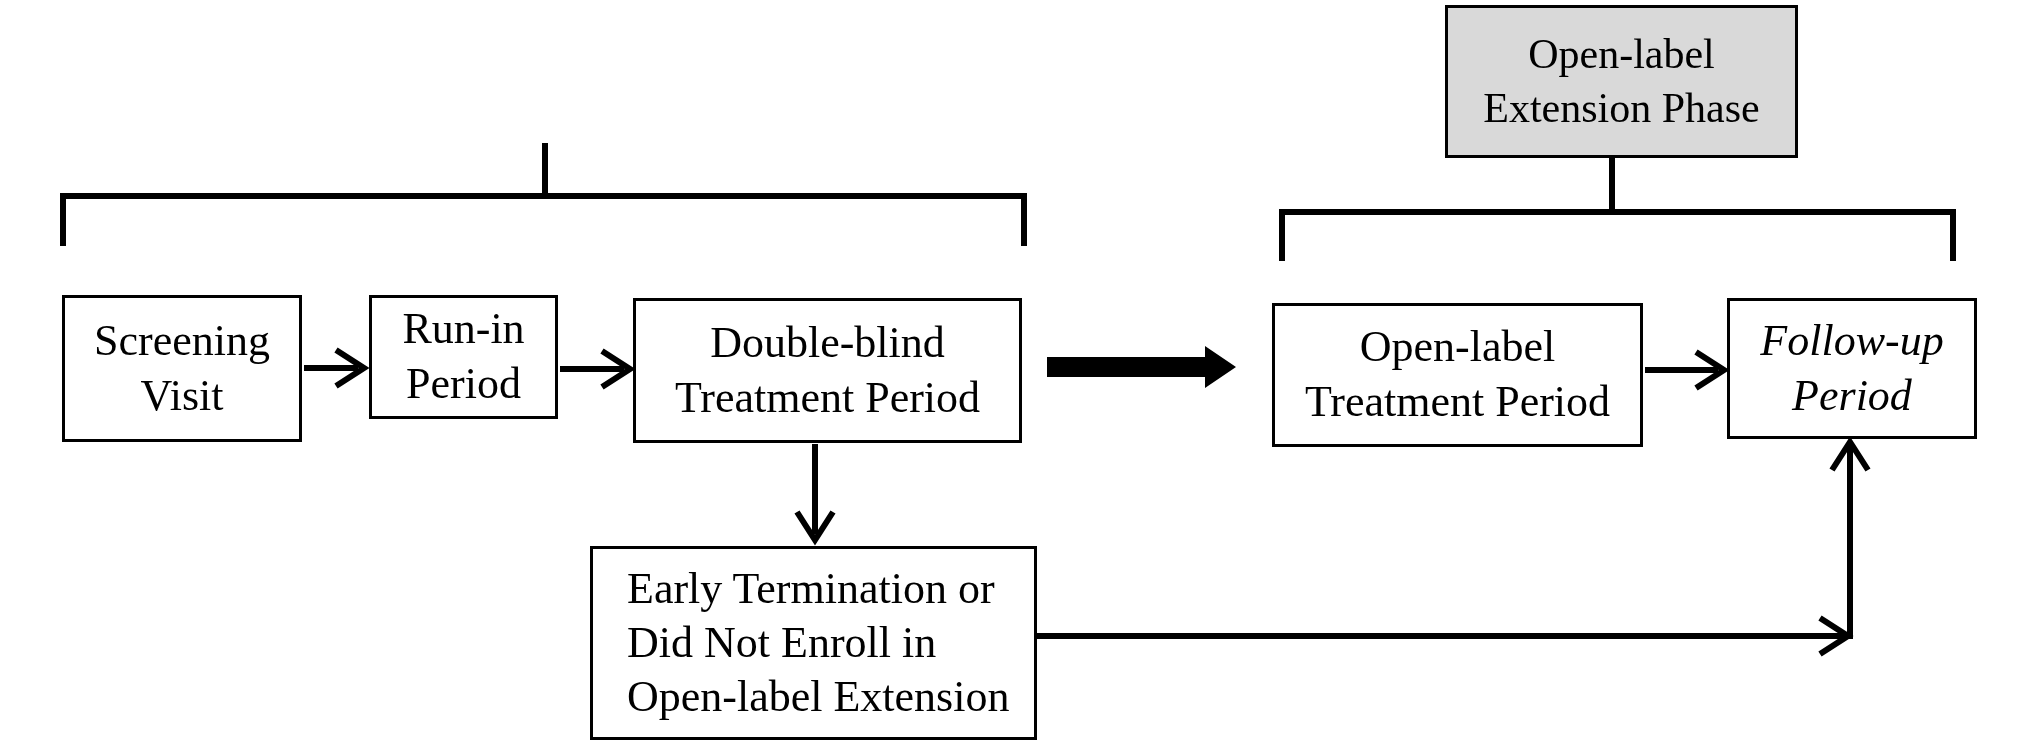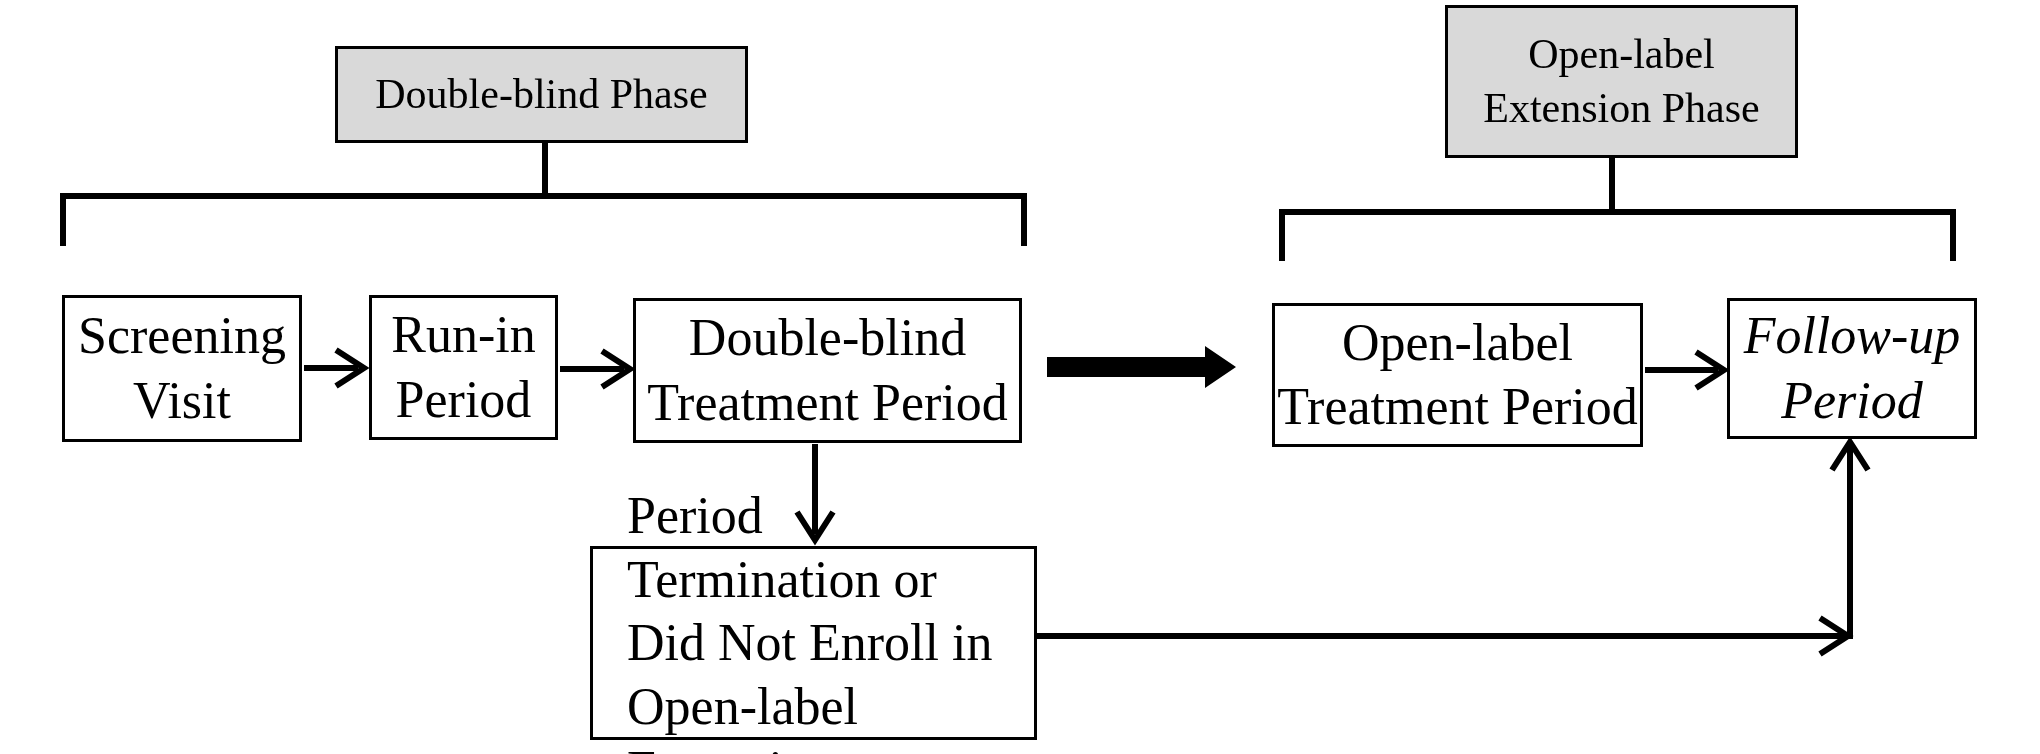--- a/index.html
+++ b/index.html
@@ -38,32 +38,32 @@
   }
   .node{
     position:absolute;
     border:3px solid var(--line);
     background:var(--box-fill);
     display:flex;
     align-items:center;
     justify-content:center;
     text-align:center;
     white-space:pre-line;
-    font-size:52px;
+    font-size:44px;
     line-height:1.24;
   }
   .phase{
     background:var(--phase-fill);
     font-size:42px;
     line-height:1.28;
   }
   #phase-double-blind{left:335px;top:46px;width:413px;height:97px;}
   #phase-open-label{left:1445px;top:5px;width:353px;height:153px;}
   #box-screening{left:62px;top:295px;width:240px;height:147px;}
-  #box-runin{left:369px;top:295px;width:189px;height:145px;}
+  #box-runin{left:369px;top:295px;width:189px;height:124px;}
   #box-dbtp{left:633px;top:298px;width:389px;height:145px;}
   #box-oltp{left:1272px;top:303px;width:371px;height:144px;}
   #box-followup{left:1727px;top:298px;width:250px;height:141px;font-style:italic;}
   #box-earlyterm{
     left:590px;top:546px;width:447px;height:194px;
     justify-content:flex-start;
     text-align:left;
     padding-left:34px;padding-right:8px;
     line-height:1.22;
   }
@@ -94,37 +94,36 @@
 
     <path d="M 815 444 L 815 534"></path>
     <path d="M 797 512 L 815 540 L 833 512"></path>
 
     <path d="M 1037 636 L 1844 636"></path>
     <path d="M 1820 618 L 1848 636 L 1820 654"></path>
     <path d="M 1850 639 L 1850 447"></path>
     <path d="M 1832 470 L 1850 442 L 1868 470"></path>
   </svg>
 
-  <div class="node phase" id="phase-double-blind">Double-blind Phase</div>
 
   <div class="node phase" id="phase-open-label">Open-label
 Extension Phase</div>
 
   <div class="node" id="box-screening">Screening
 Visit</div>
 
   <div class="node" id="box-runin">Run-in
 Period</div>
 
   <div class="node" id="box-dbtp">Double-blind
 Treatment Period</div>
 
   <div class="node" id="box-oltp">Open-label
 Treatment Period</div>
 
   <div class="node" id="box-followup">Follow-up
 Period</div>
 
-  <div class="node" id="box-earlyterm">Period Termination or
+  <div class="node" id="box-earlyterm">Early Termination or
 Did Not Enroll in
 Open-label Extension</div>
 
 </div>
 
 </body></html>

